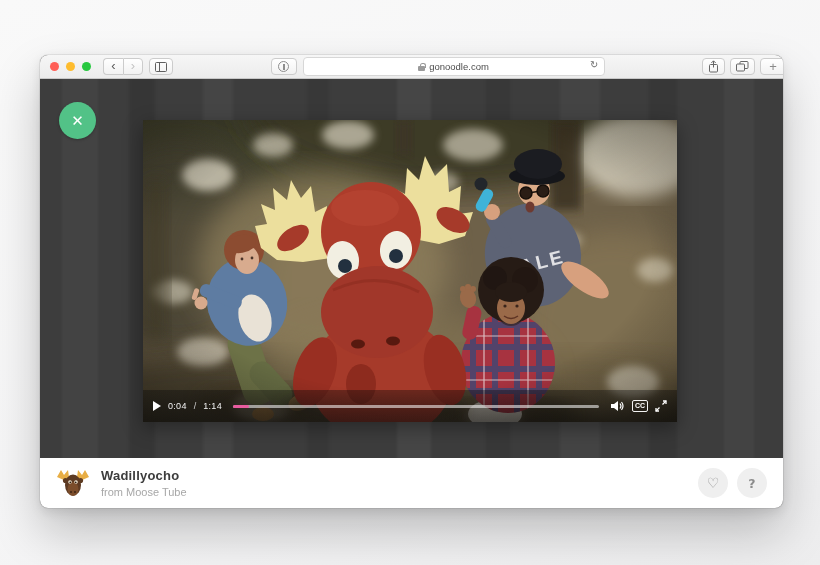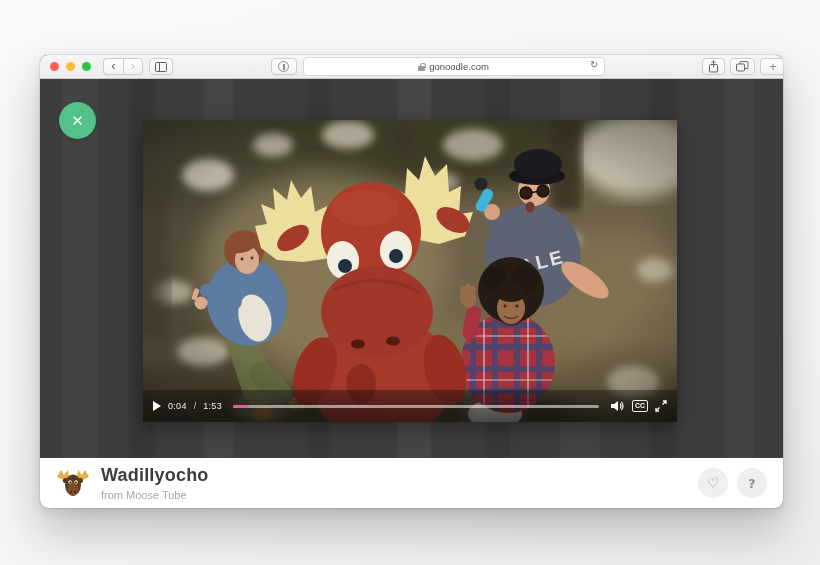--- a/index.html
+++ b/index.html
@@ -88,21 +88,21 @@
   .track { flex: 1; height: 3px; background: rgba(255,255,255,0.55); border-radius: 2px; position: relative; margin: 0 4px; cursor: pointer; }
   .fill { position: absolute; left: 0; top: 0; bottom: 0; border-radius: 2px; }
   .cc-badge { border: 1px solid rgba(255,255,255,0.95); border-radius: 2px; color: #fff; font-size: 7px; font-weight: bold; padding: 0.5px 2px; line-height: 1.2; cursor: pointer; }
   .ctl-icon { display: flex; align-items: center; cursor: pointer; }
 
   
   .footer {
     position: absolute; left: 0; right: 0; bottom: 0; height: 50px;
     background: #ffffff; display: flex; align-items: center; padding: 0 16px; gap: 11px;
   }
-  .f-title { font-size: 18px; font-weight: bold; color: #3d3d3d; letter-spacing: 0.2px; }
+  .f-title { font-size: 13px; font-weight: bold; color: #3d3d3d; letter-spacing: 0.2px; }
   .f-sub { font-size: 11px; color: #a7a7a7; margin-top: 3px; }
   .f-actions { margin-left: auto; display: flex; gap: 9px; }
   .round-btn {
     width: 30px; height: 30px; border-radius: 50%; border: none; background: #efefef;
     color: #9a9a9a; display: flex; align-items: center; justify-content: center;
     cursor: pointer; font-family: "DejaVu Sans", sans-serif;
   }
   .heart { font-size: 14px; line-height: 1; margin-top: -1px; }
   .qmark { font-size: 12.5px; font-weight: bold; color: #8c8c8c; }
 </style>
@@ -333,21 +333,21 @@
           <ellipse cx="218" cy="264" rx="15" ry="20" fill="#8d2b1e"></ellipse>
         </g>
 
         <rect width="534" height="302" fill="url(#vig)"></rect>
       </svg>
 
       <div class="controls">
         <span class="play"></span>
         <span class="time">0:04</span>
         <span class="sep">/</span>
-        <span class="time">1:53</span>
+        <span class="time">1:14</span>
         <span class="track">
           <span class="fill" style="width:4.5%;background:#e85b9f"></span>
         </span>
         <span class="ctl-icon">
           <svg width="15" height="12" viewBox="0 0 15 12">
             <polygon points="1,4 4,4 8,1 8,11 4,8 1,8" fill="#ffffff"></polygon>
             <path d="M10 3.5 Q12 6 10 8.5" stroke="#ffffff" stroke-width="1.2" fill="none"></path>
             <path d="M11.5 2 Q14.5 6 11.5 10" stroke="#ffffff" stroke-width="1.2" fill="none"></path>
           </svg>
         </span>

